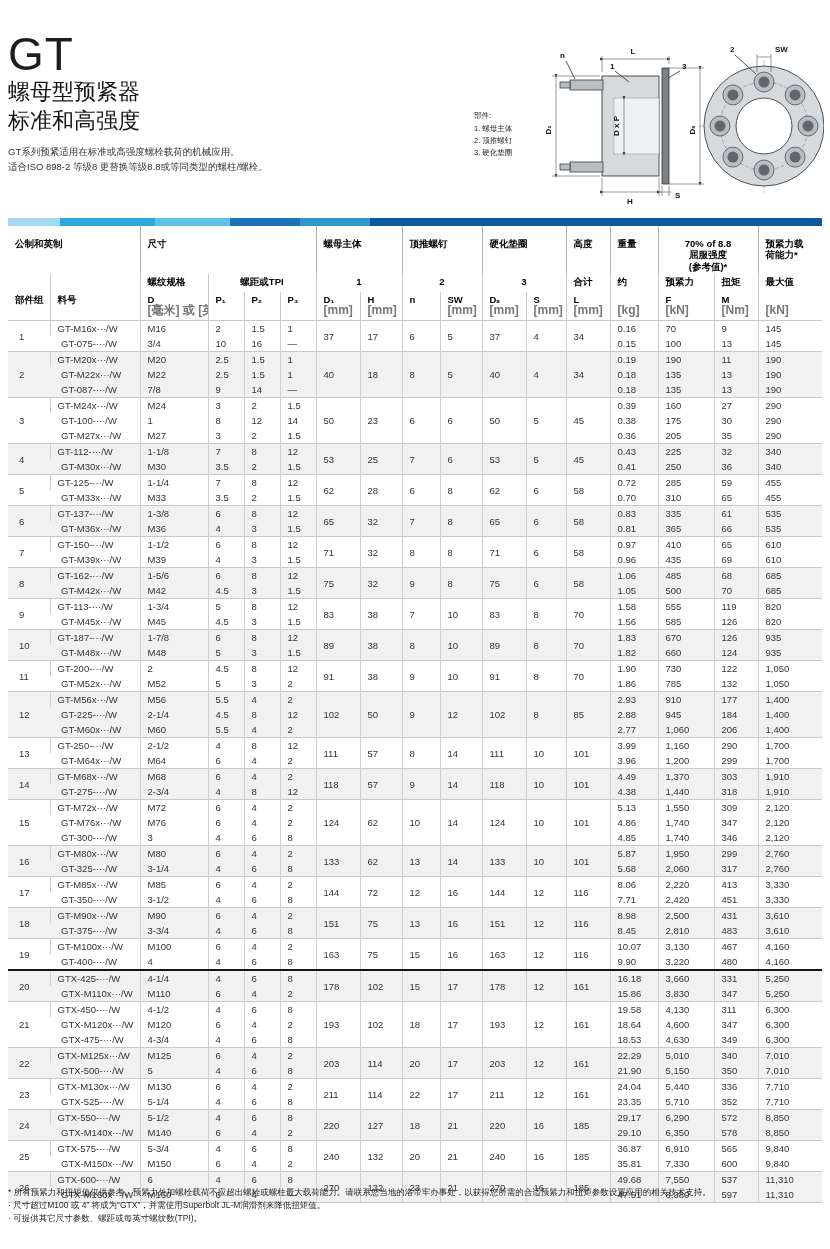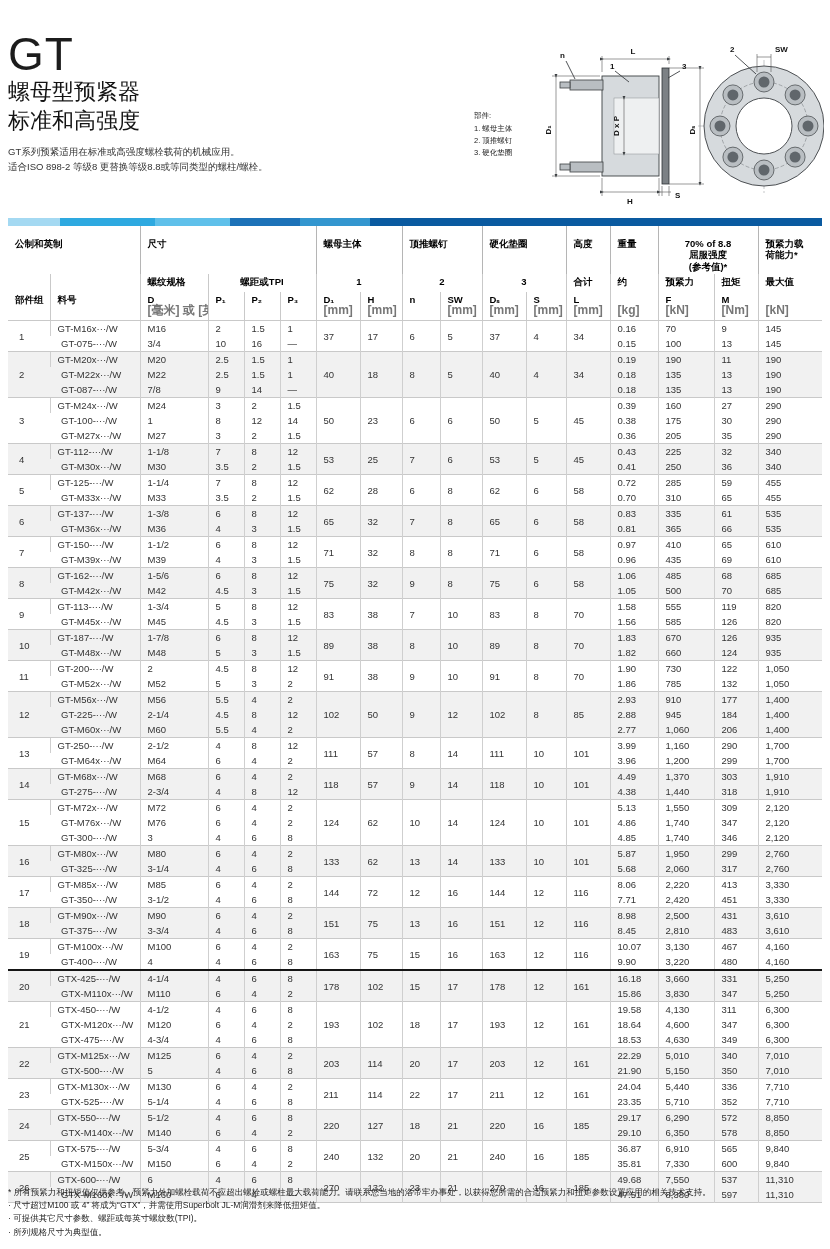--- a/index.html
+++ b/index.html
@@ -1123,16 +1123,15 @@
             <td>11,310</td>
           </tr>
         </tbody>
     </table>
   </div>
 
   <footer class="notes">
     <div class="fn">* 所有预紧力和扭矩值仅供参考。预紧力外加螺栓载荷不应超出螺栓或螺柱最大载荷能力。请联系您当地的洛帝牢办事处，以获得您所需的合适预紧力和扭矩参数设置应用的相关技术支持。</div>
     <div class="fn">· 尺寸超过M100 或 4” 将成为“GTX”，并需使用Superbolt JL-M润滑剂来降低扭矩值。</div>
     <div class="fn">· 可提供其它尺寸参数、螺距或每英寸螺纹数(TPI)。</div>
-    <div class="fn">· 所列规格尺寸为典型值。</div>
   </footer>
 
 </div>
 
 </body></html>

